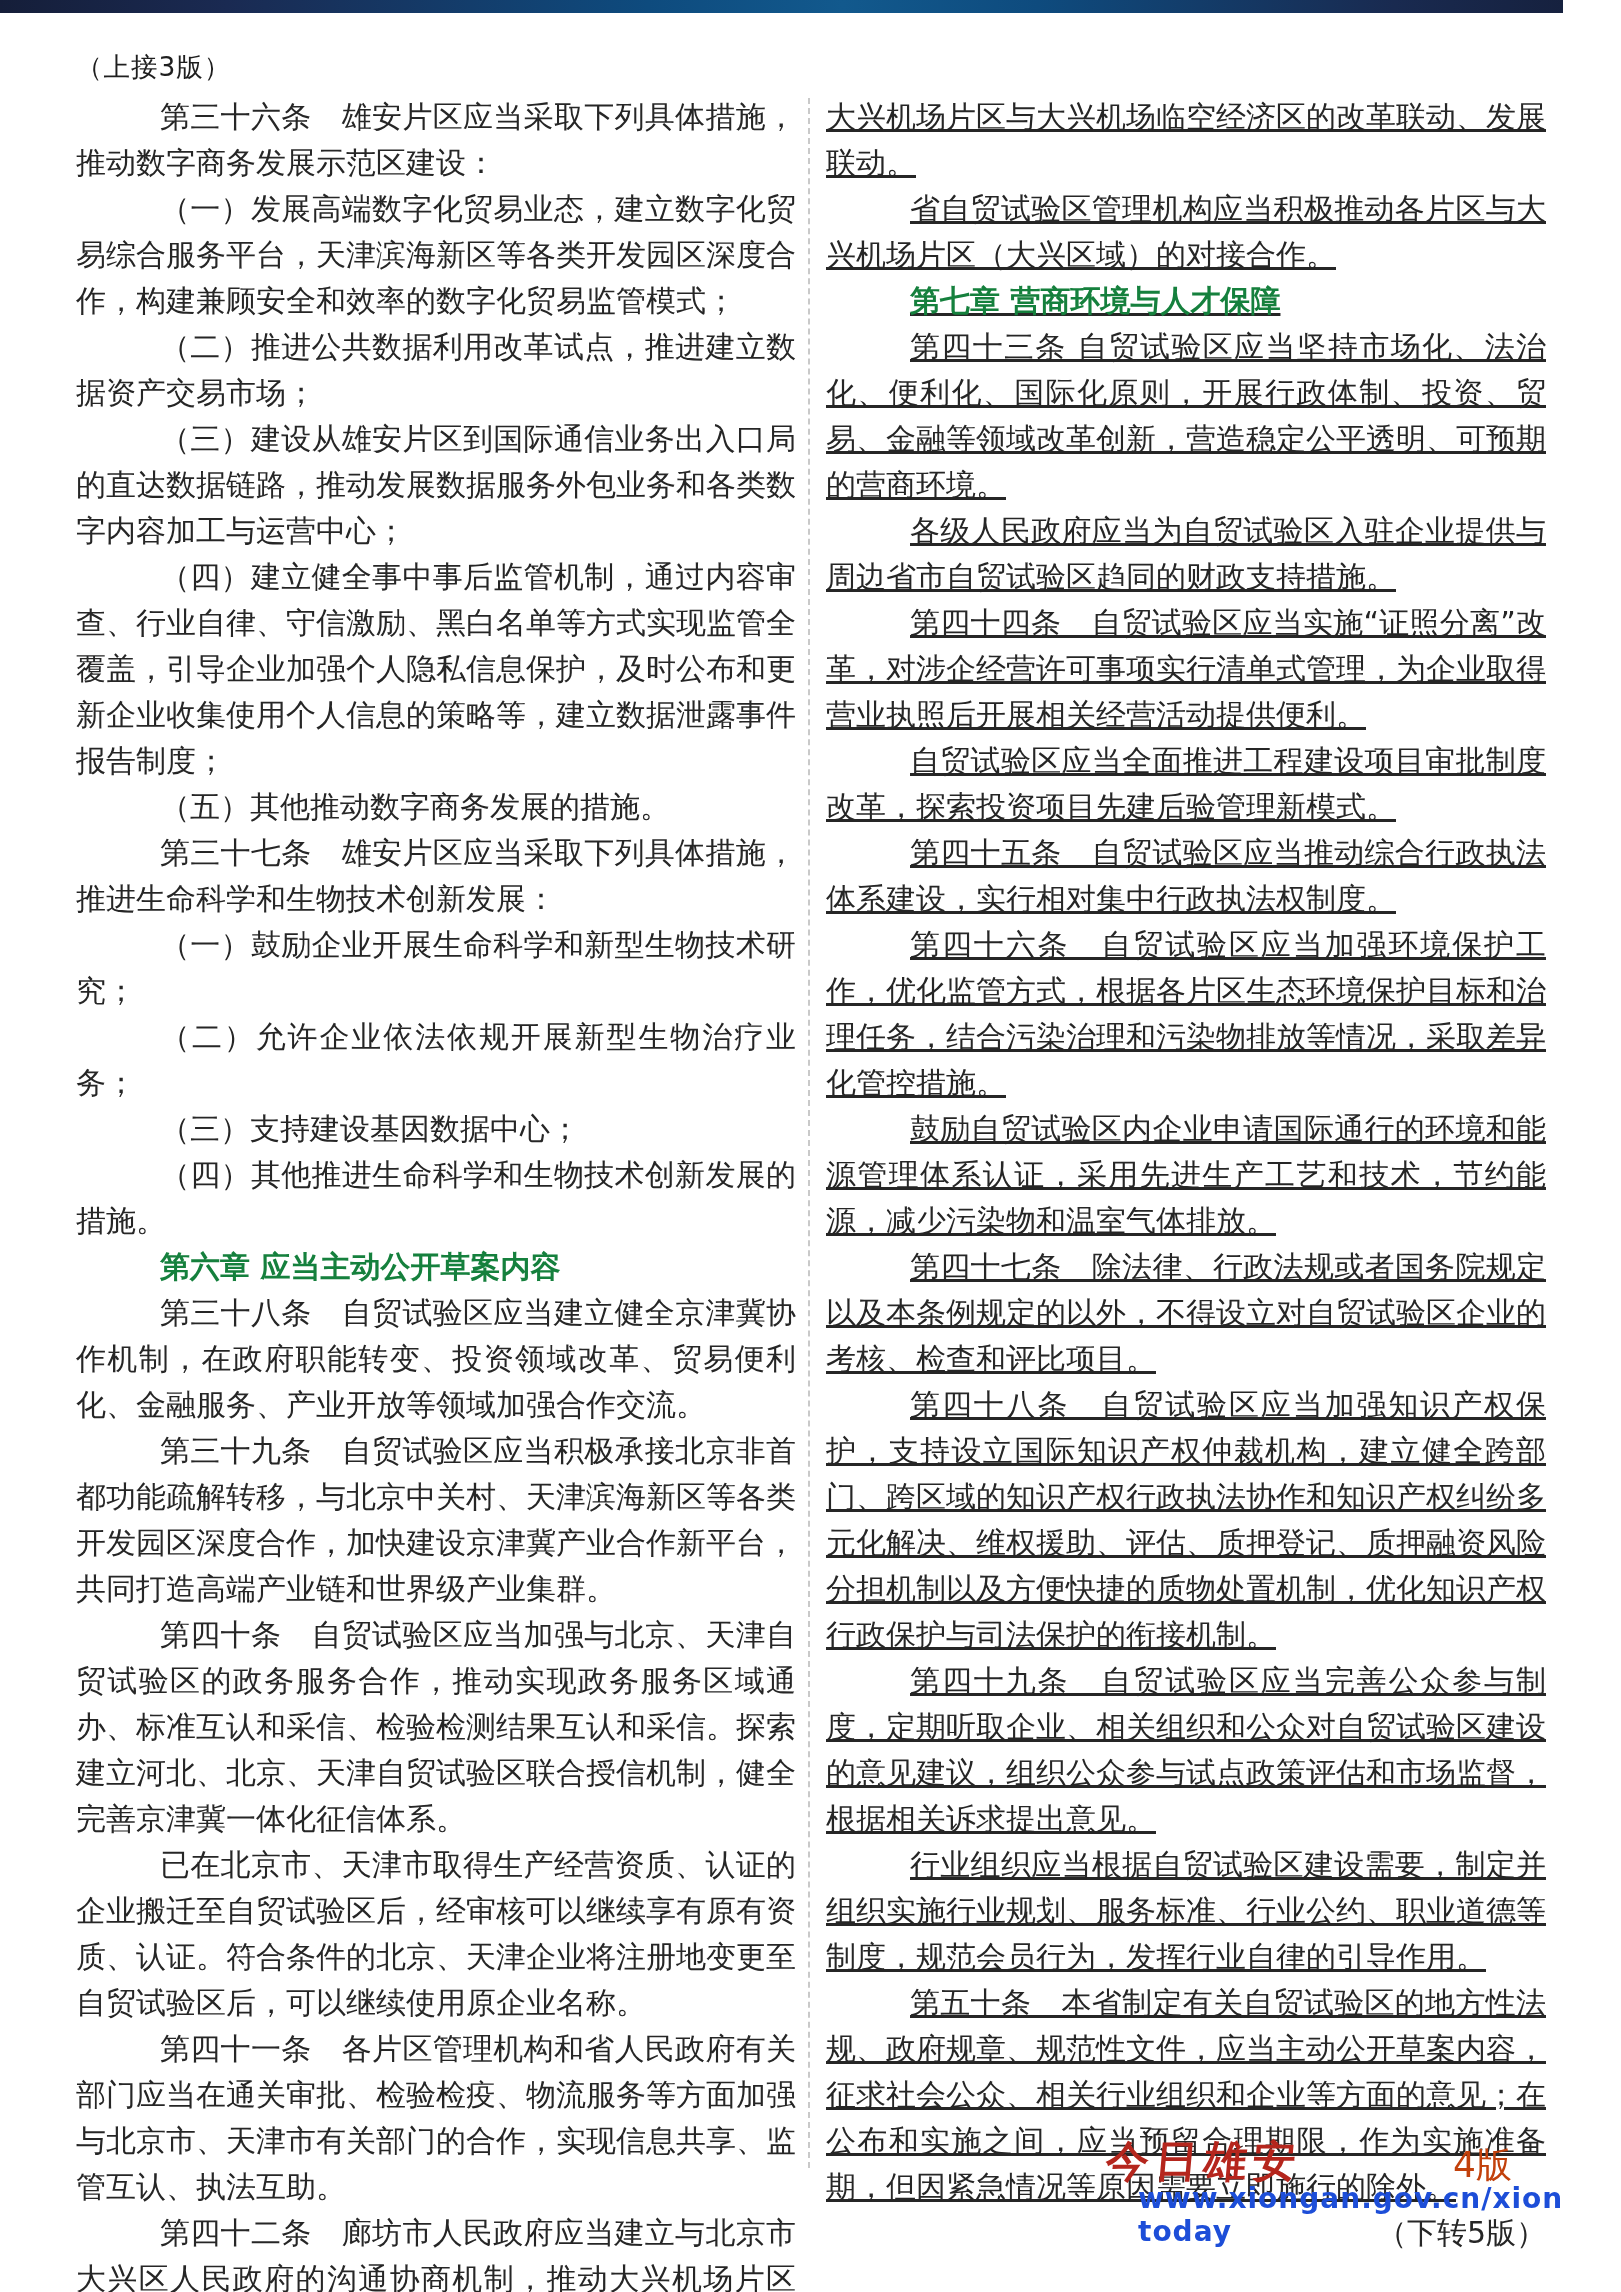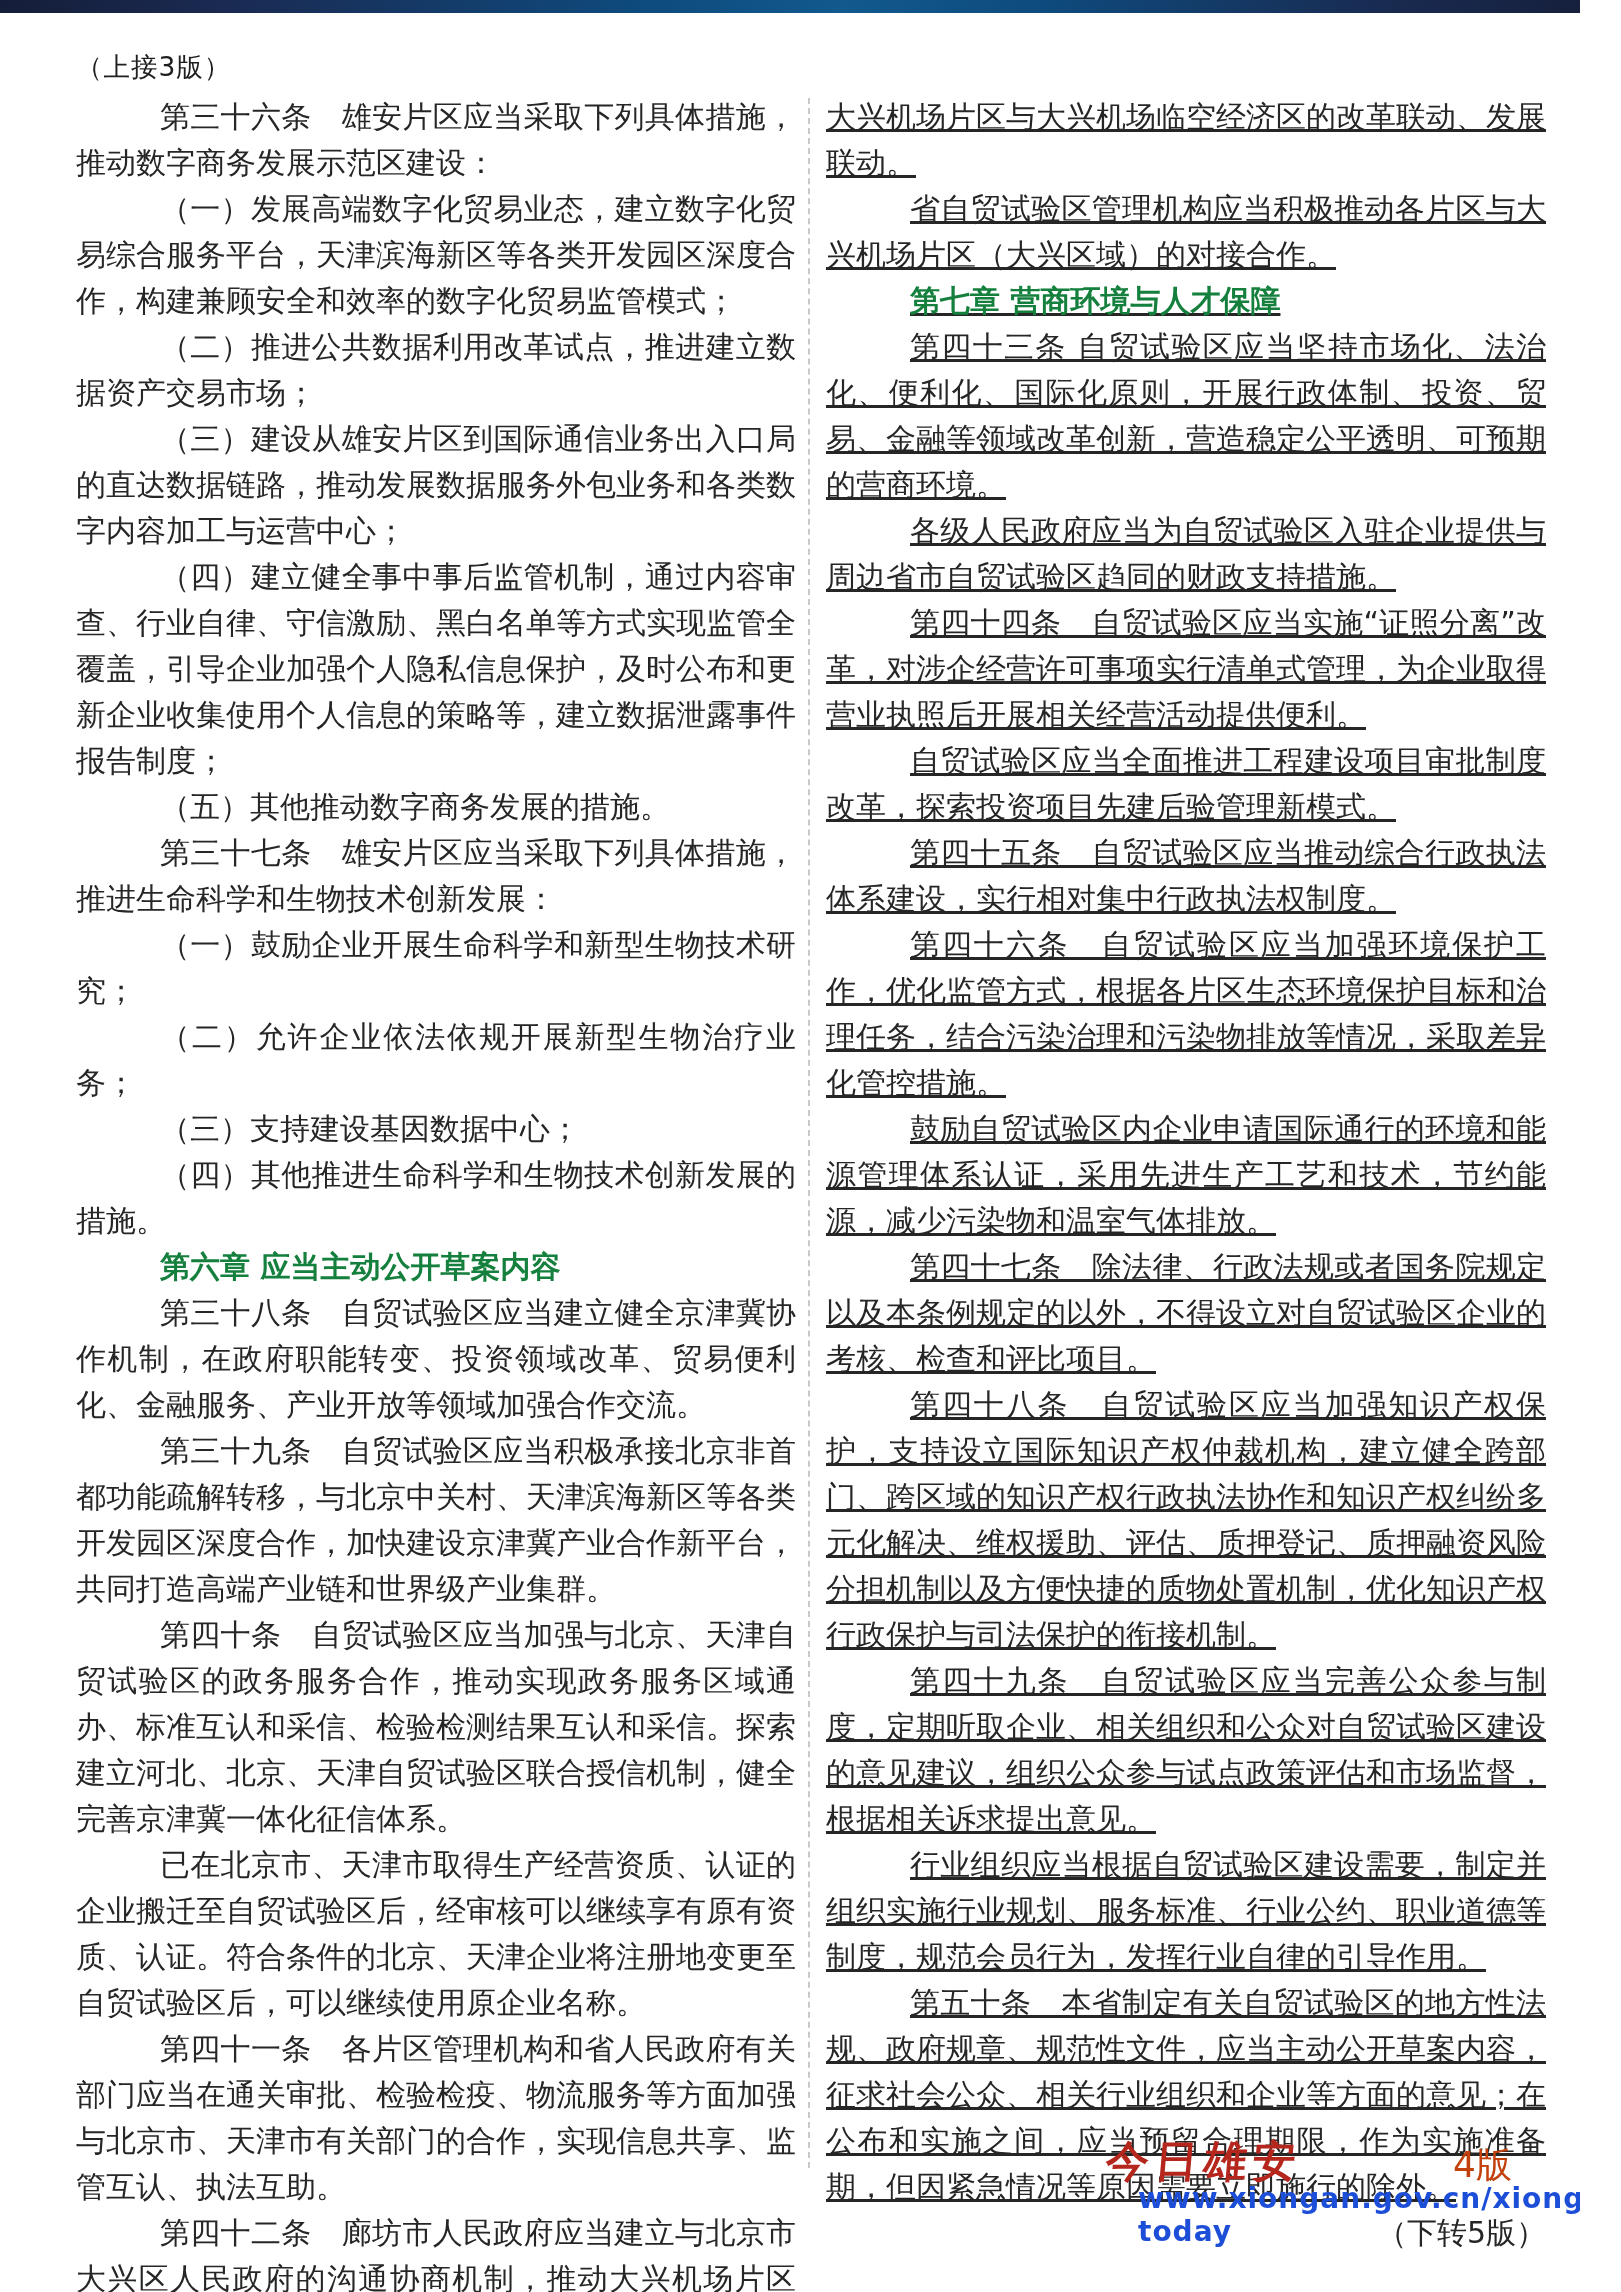--- a/index.html
+++ b/index.html
@@ -2,21 +2,20 @@
 <html><head>
 <meta charset="utf-8">
 <style>
   html,body{margin:0;padding:0;background:#ffffff;}
   .page{
     position:relative;
     width:1563px;height:2293px;
     background:#ffffff;
     overflow:hidden;
     font-family:"DejaVu Sans","Liberation Sans",sans-serif;
-    padding-left:17px;
   }
   .topbar{
     position:absolute;left:0;top:0;width:1621px;height:12.7px;
     background:linear-gradient(90deg,
       #151e39 0%, #1a2a52 14%, #0e4b7e 40%, #12598d 52%,
       #0e4b7e 64%, #192a50 86%, #151e39 100%);
   }
   .continued-from{
     position:absolute;left:76px;top:49px;
     font-size:26.5px;color:#1e1e1e;letter-spacing:1px;

